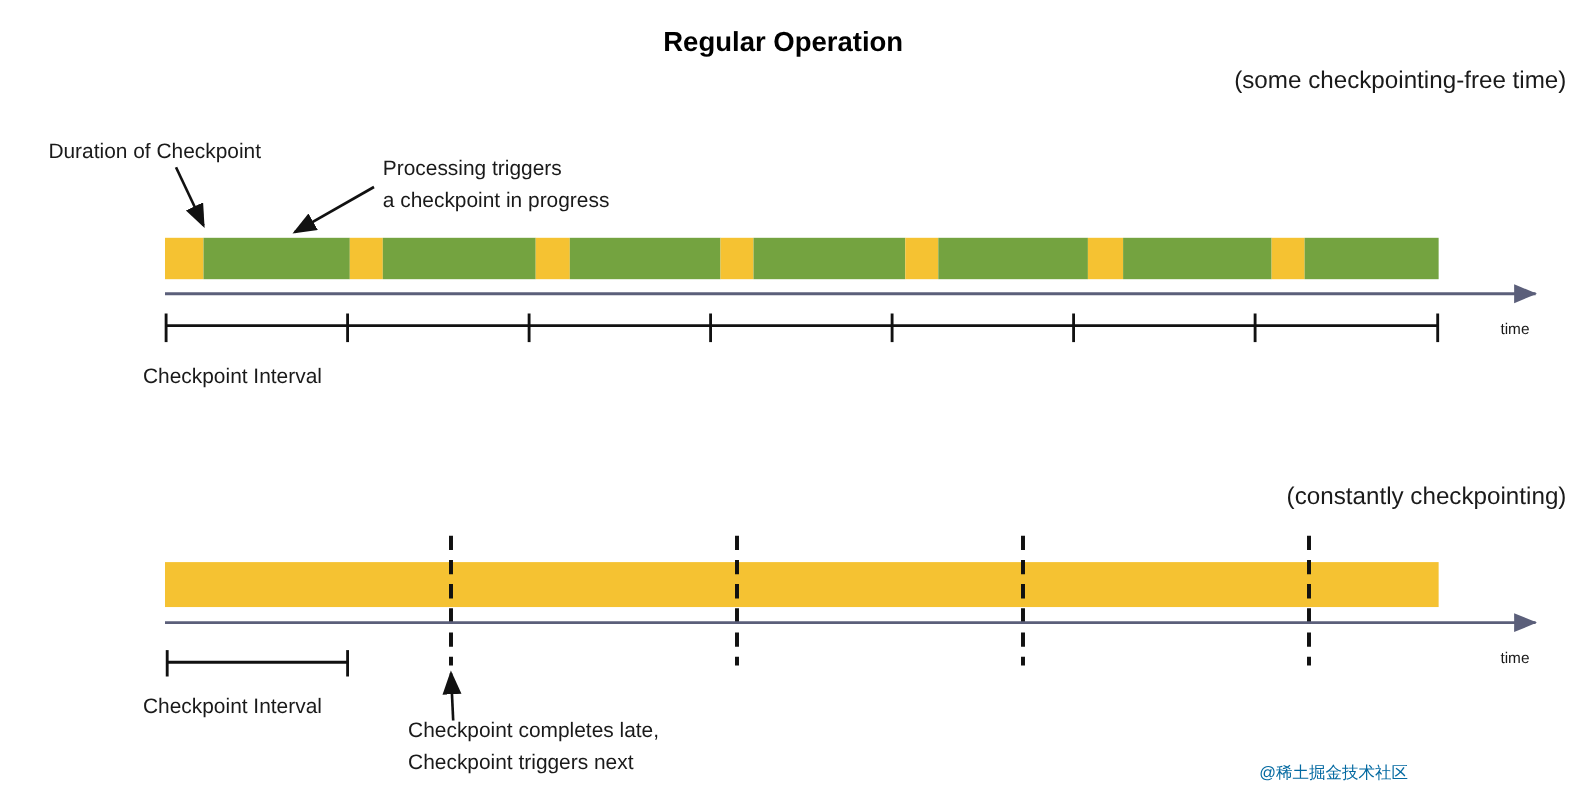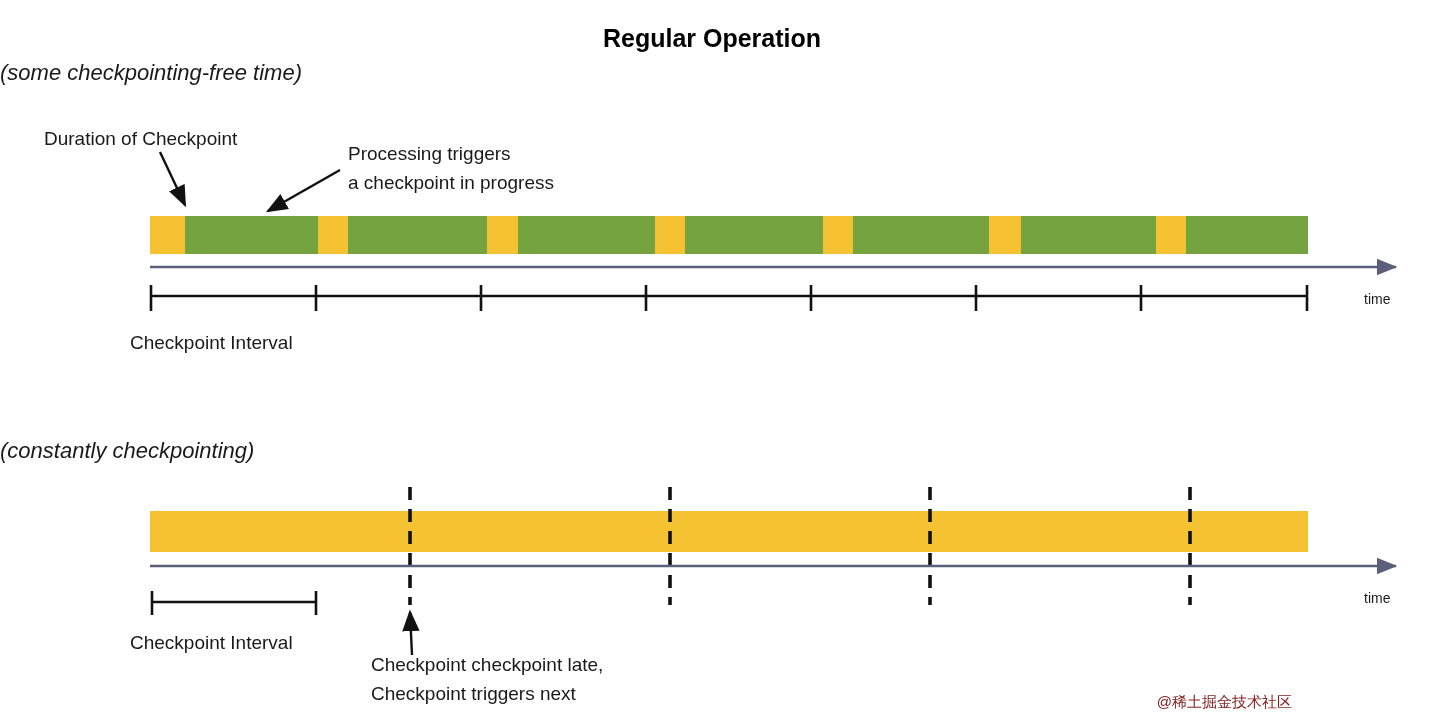--- a/index.html
+++ b/index.html
@@ -27,24 +27,23 @@
   .title {
     font-size: 25px;
     font-weight: bold;
     text-align: center;
     white-space: nowrap;
     color: #000;
   }
   .subtitle {
     font-size: 22px;
     font-weight: normal;
-    text-align: left;
+    text-align: right;
     white-space: nowrap;
     color: #1a1a1a;
-    font-style: italic;
   }
 
   
   .label {
     font-size: 19px;
     color: #1a1a1a;
     white-space: nowrap;
     line-height: 1.42;
   }
   .axis-label {
@@ -68,24 +67,24 @@
     position: absolute;
     left: 0; top: 0;
     width: 1440px;
     height: 718px;
     pointer-events: none;
   }
 
   
   .watermark {
     position: absolute;
-    right: 12px;
+    right: 24px;
     bottom: 6px;
     font-size: 15px;
-    color: #7f1d1d;
+    color: #0369a1;
     white-space: nowrap;
   }
 </style>
 </head>
 <body>
 
 <div class="canvas">
 
   <div class="abs title" style="left:0; top:24px; width:1424px;">Regular Operation</div>
   <div class="abs subtitle" style="left:0; top:60px; width:1424px;">(some checkpointing-free time)</div>
@@ -119,21 +118,21 @@
   <div class="abs subtitle" style="left:0; top:438px; width:1424px;">(constantly checkpointing)</div>
 
   <div class="bar-track" style="left:150px; top:511px; width:1158px; height:41px;">
     <div class="seg-full" style="width:100%"></div>
   </div>
 
   <div class="abs axis-label" style="left:1364px; top:590px;">time</div>
 
   <div class="abs label" style="left:130px; top:630px;">Checkpoint Interval</div>
 
-  <div class="abs label" style="left:371px; top:652px;">Checkpoint checkpoint late,</div>
+  <div class="abs label" style="left:371px; top:652px;">Checkpoint completes late,</div>
   <div class="abs label" style="left:371px; top:681px;">Checkpoint triggers next</div>
 
   <svg class="overlay" viewBox="0 0 1440 718">
     <defs>
       <marker id="arrowhead" markerWidth="9" markerHeight="9" refX="7.5" refY="3.3" orient="auto" markerUnits="strokeWidth">
         <path d="M0,0 L8,3.3 L0,6.6 z" fill="#5b5f7a"></path>
       </marker>
       <marker id="arrowblack" markerWidth="10" markerHeight="10" refX="8" refY="3.6" orient="auto" markerUnits="strokeWidth">
         <path d="M0,0 L9,3.6 L0,7.2 z" fill="#111"></path>
       </marker>

